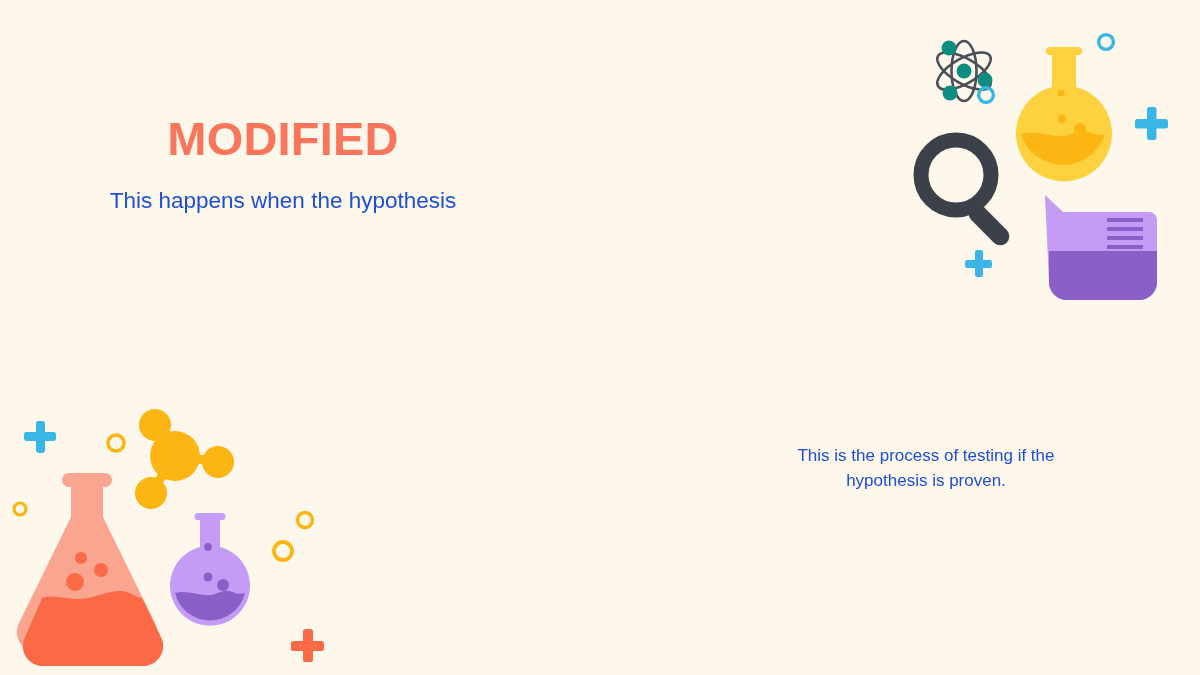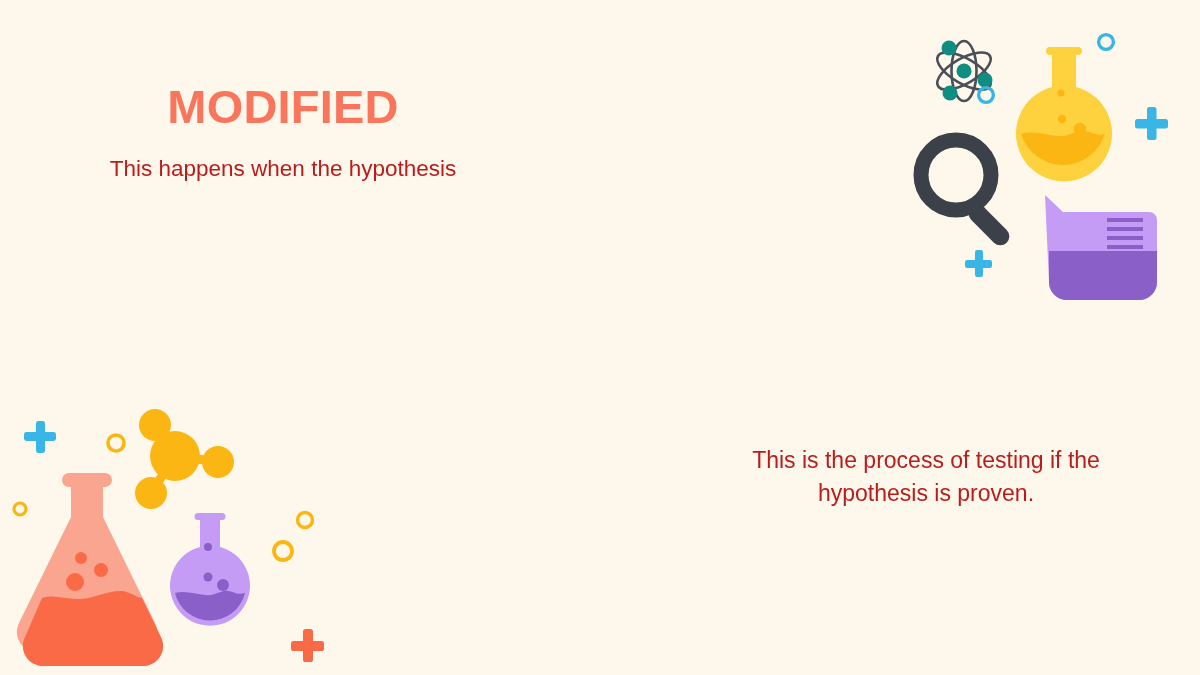--- a/index.html
+++ b/index.html
@@ -20,38 +20,39 @@
   }
 
   
   .text-block { position:absolute; text-align:center; }
 
   .block-title {
     font-weight:bold;
     color:#f9765c;
     letter-spacing:0.2px;
     line-height:1.05;
+    margin-top:32px;
   }
   .block-body {
-    color:#b91c1c;
+    color:#1d4ed8;
     line-height:1.45;
     font-weight:400;
   }
 
   #modified-hypothesis-block {
     left:48px; top:82px; width:470px;
   }
   #modified-hypothesis-block .block-title { font-size:47px; }
   #modified-hypothesis-block .block-body { font-size:22.5px; margin-top:22px; }
 
   #experiment-block {
     left:690px; top:418px; width:472px;
   }
   #experiment-block .block-title { font-size:43px; }
-  #experiment-block .block-body { font-size:23px; margin-top:26px; }
+  #experiment-block .block-body { font-size:17px; margin-top:26px; }
 
   
   .illustration { position:absolute; }
   #illustration-top-right { left:900px; top:10px; width:290px; height:300px; }
   #illustration-bottom-left { left:0px; top:395px; width:340px; height:280px; }
 
   svg { display:block; overflow:visible; }
 </style>
 </head>
 <body>

